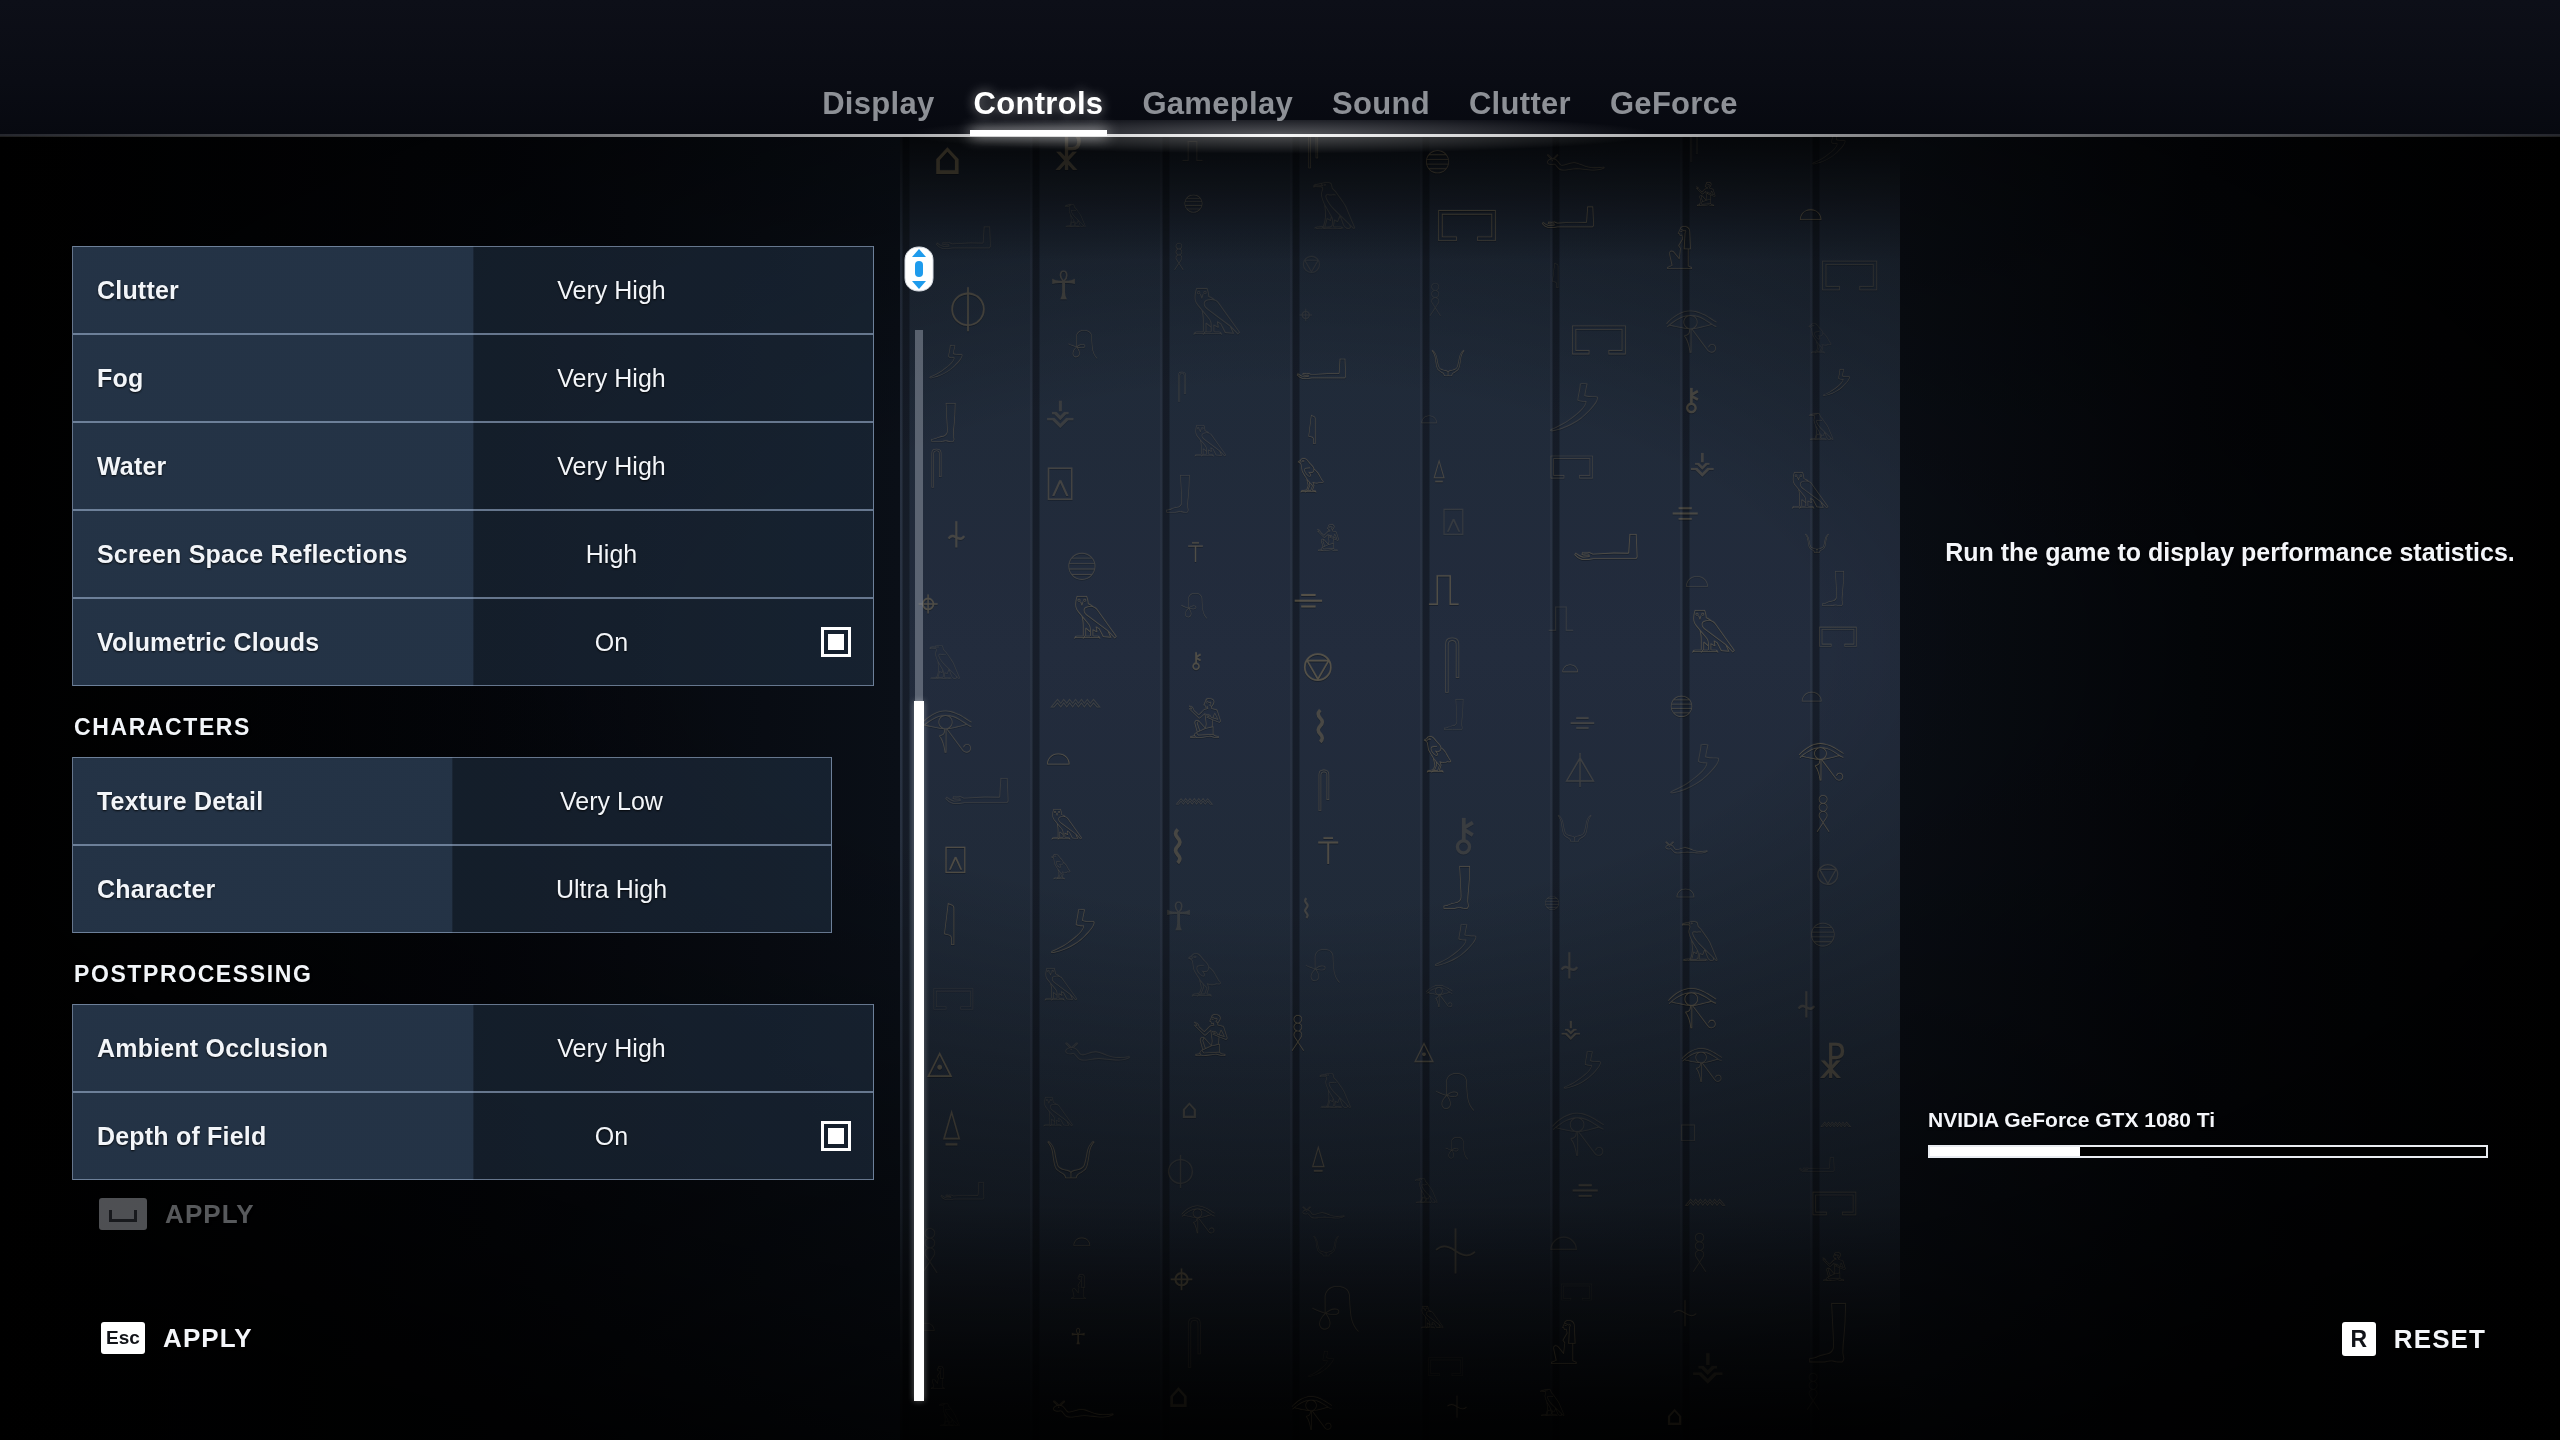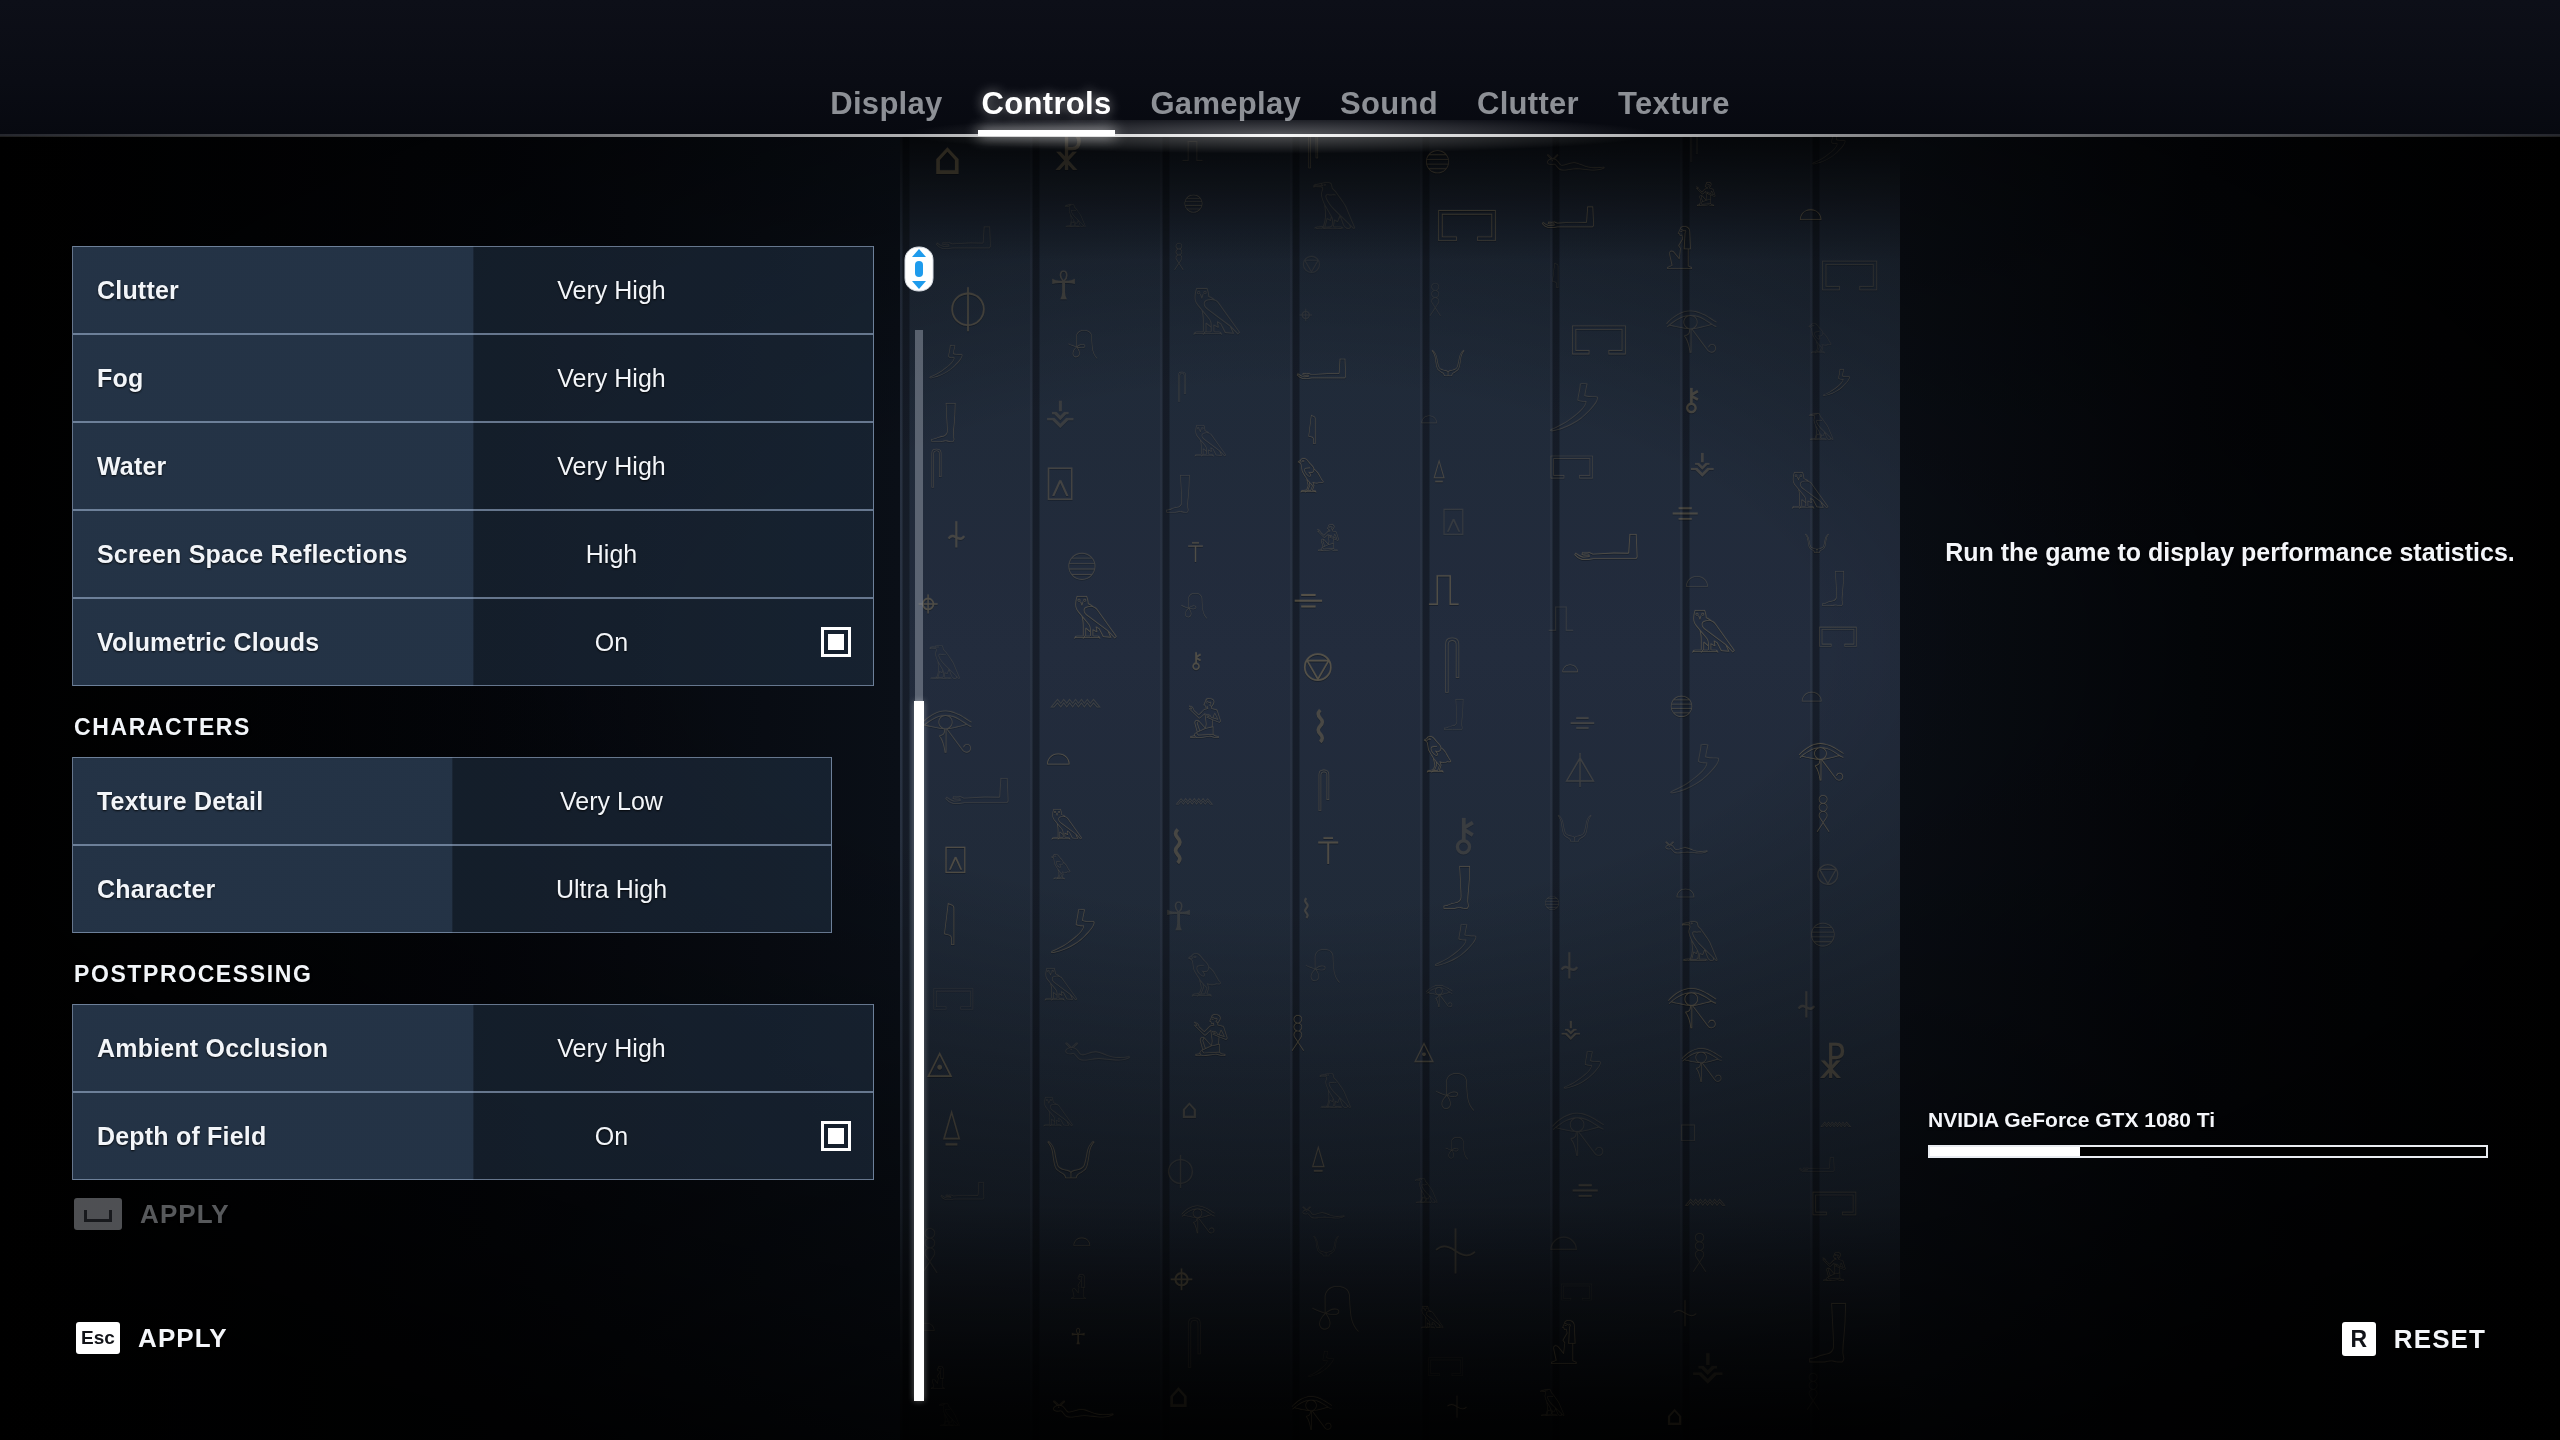--- a/index.html
+++ b/index.html
@@ -284,20 +284,21 @@
 
   .key {
     display: flex;
     align-items: center;
     justify-content: center;
     background: #ffffff;
     color: #111318;
     font-size: 20px;
     font-weight: 700;
     border-radius: 3px;
+    margin-left: 25px;
   }
   .key-esc  { width: 44px; height: 32px; font-size: 19px; }
   .key-r    { width: 34px; height: 34px; font-size: 23px; }
   .key-space {
     width: 48px; height: 32px;
     background: #8e9196;
     position: relative;
     border-radius: 3px;
   }
   .key-space::after {
@@ -508,21 +509,21 @@
   <div class="bg-dark-right"></div>
   <div class="bg-vignette"></div>
 
   <div class="topbar">
     <div class="tabs" id="tabs">
         <div class="tab">Display</div>
         <div class="tab active">Controls</div>
         <div class="tab">Gameplay</div>
         <div class="tab">Sound</div>
         <div class="tab">Clutter</div>
-        <div class="tab">Texture</div>
+        <div class="tab">GeForce</div>
       </div>
   </div>
   <div class="topglow"></div>
   <div class="topdivider"></div>
 
   <div class="settings" id="settings-list">
       <div class="row wide">
         <div class="row-label">Clutter</div>
         <div class="row-value">Very High</div>
       </div>

